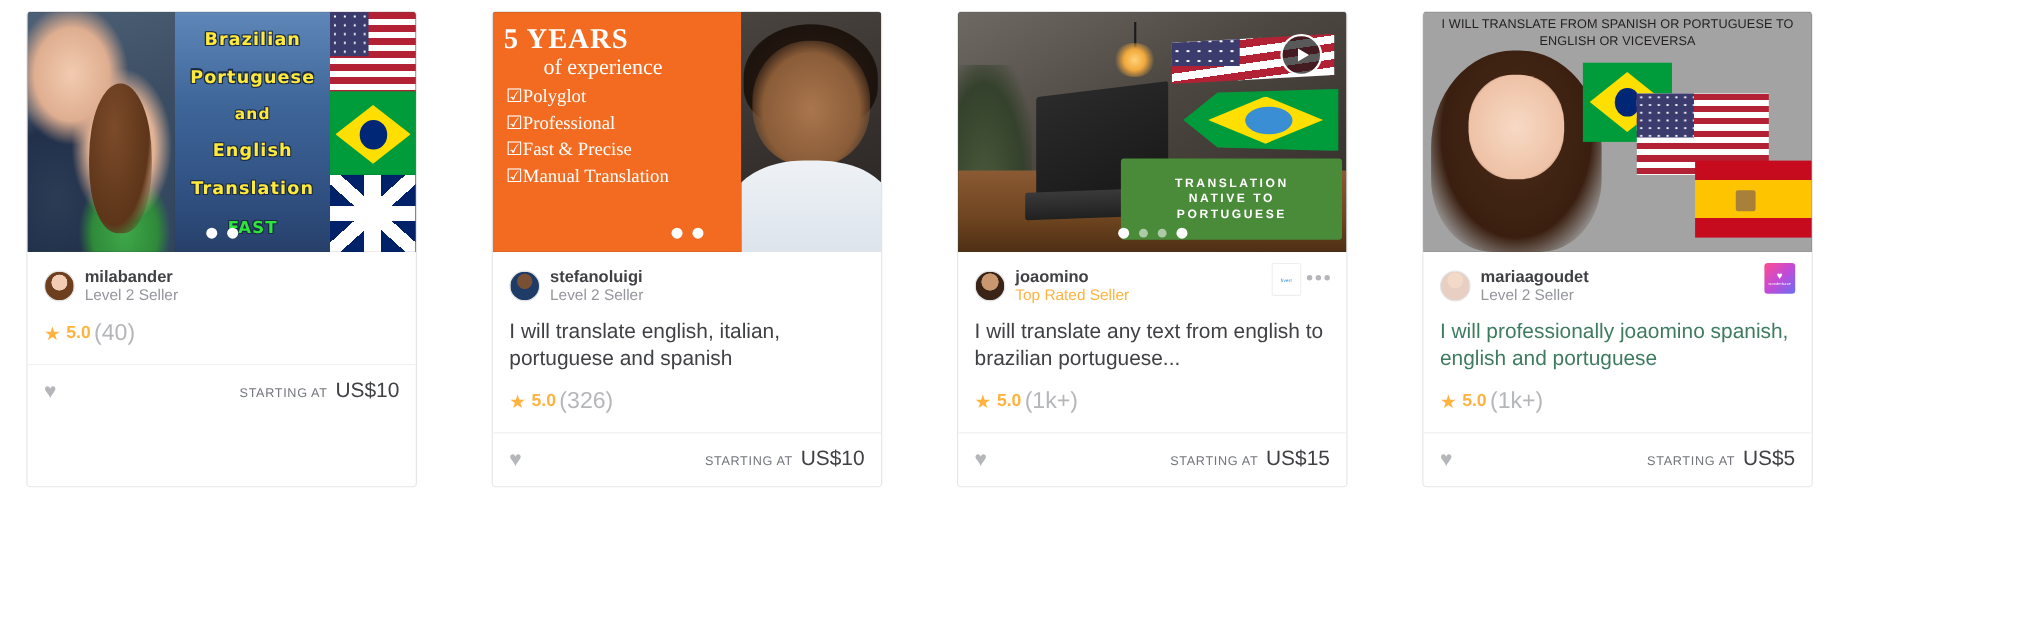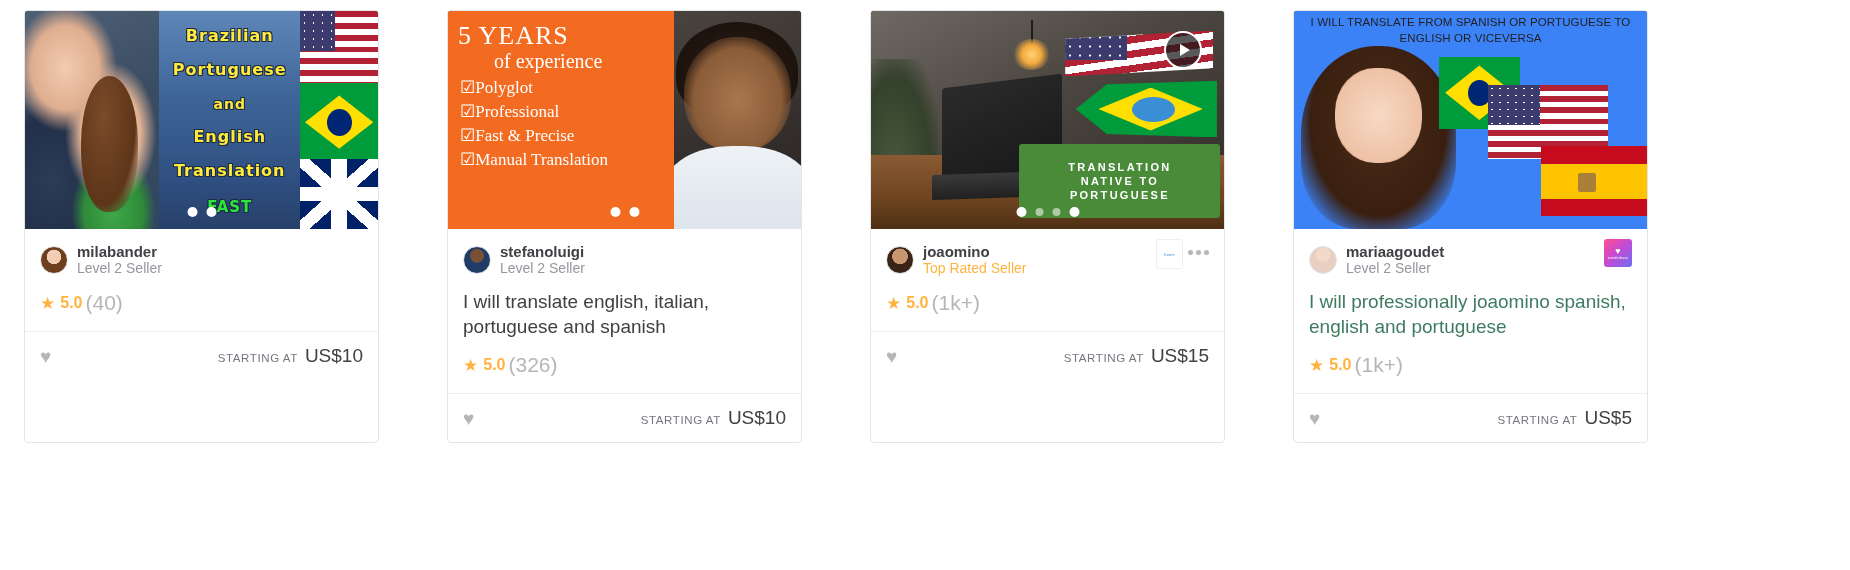--- a/index.html
+++ b/index.html
@@ -77,21 +77,21 @@
     background:
       linear-gradient(180deg,transparent 40%,#fff 40%,#fff 60%,transparent 60%),
       linear-gradient(90deg,transparent 40%,#fff 40%,#fff 60%,transparent 60%),
       linear-gradient(180deg,transparent 44%,#c8102e 44%,#c8102e 56%,transparent 56%),
       linear-gradient(90deg,transparent 44%,#c8102e 44%,#c8102e 56%,transparent 56%);}
 
   
   .t2-left{position:absolute;left:0;top:0;width:64%;height:100%;background:#f36b21;
     padding:12px 0 0 10px;box-sizing:border-box;color:#fff;
     font-family:"Liberation Serif","DejaVu Serif",serif;}
-  .t2-left .big{font-size:26px;font-weight:normal;letter-spacing:1px;line-height:1;}
+  .t2-left .big{font-size:26px;font-weight:bold;letter-spacing:1px;line-height:1;}
   .t2-left .exp{font-size:20px;margin:2px 0 8px 36px;line-height:1;}
   .t2-left .li{font-size:17px;margin:7px 0 0 2px;line-height:1;}
   .t2-right{position:absolute;right:0;top:0;width:36%;height:100%;
     background:linear-gradient(160deg,#4a4440 0%,#35302d 55%,#262220 100%);overflow:hidden;}
   .t2-right .head{position:absolute;left:8%;top:12%;width:84%;height:52%;
     background:radial-gradient(ellipse at 50% 55%,#a9764e 0%,#8a5c38 58%,rgba(138,92,56,0) 80%);
     border-radius:48% 48% 46% 46%;}
   .t2-right .hair{position:absolute;left:2%;top:5%;width:96%;height:44%;
     background:radial-gradient(ellipse at 50% 55%,#2b1d14 0%,#1d130d 70%,rgba(29,19,13,0) 88%);
     border-radius:50% 50% 40% 40%;}
@@ -125,21 +125,21 @@
   .t3 .fbr .globe{position:absolute;left:40%;top:28%;width:30%;height:44%;background:#3a8fd4;border-radius:50%;}
   .t3 .tag{position:absolute;right:1%;bottom:5%;width:57%;height:34%;background:#4a8b3a;
     border-radius:3px;display:flex;flex-direction:column;align-items:center;justify-content:center;}
   .t3 .tag span{color:#fff;font-weight:bold;font-size:11px;letter-spacing:2.3px;line-height:1.3;}
   .t3 .play{position:absolute;right:22px;top:20px;width:34px;height:34px;border-radius:50%;
     background:rgba(25,25,25,.72);border:2px solid #fff;display:flex;align-items:center;justify-content:center;}
   .t3 .play i{display:block;width:0;height:0;border-left:10px solid #fff;
     border-top:6.5px solid transparent;border-bottom:6.5px solid transparent;margin-left:3px;}
 
   
-  .t4{position:absolute;inset:0;background:#3b82f6;}
+  .t4{position:absolute;inset:0;background:#a3a3a3;}
   .t4 .cap{position:absolute;left:0;top:4px;width:100%;text-align:center;
     color:#231f20;font-size:11.5px;line-height:1.35;letter-spacing:.1px;padding:0 8px;box-sizing:border-box;}
   .t4 .person{position:absolute;left:2%;top:16%;width:44%;height:84%;}
   .t4 .person .hair{position:absolute;inset:0;
     background:radial-gradient(ellipse at 50% 42%,#4a2b17 0%,#3a1f10 62%,rgba(58,31,16,0) 84%);
     border-radius:48% 48% 36% 36%;}
   .t4 .person .face{position:absolute;left:22%;top:12%;width:56%;height:52%;
     background:radial-gradient(ellipse at 50% 50%,#f7d9c4 0%,#eec2a6 70%,rgba(238,194,166,0) 88%);
     border-radius:46%;}
   .t4 .f-br{position:absolute;left:41%;top:21%;width:23%;height:33%;background:#009b3a;}
@@ -353,20 +353,21 @@
         </div>
         <div class="badge-box">
           <span class="bl">fiverr</span>
         </div>
         <div class="kebab">
           <span></span>
             <span></span>
             <span></span>
         </div>
       </div>
+      <div class="title">I will translate any text from english to brazilian portuguese...</div>
       <div class="rating">
         <span class="star">★</span>
         <span class="rnum">5.0</span>
         <span class="rcnt">(1k+)</span>
       </div>
     </div>
     <div class="sep"></div>
     <div class="footer">
       <span class="heart">♥</span>
       <span class="price">

